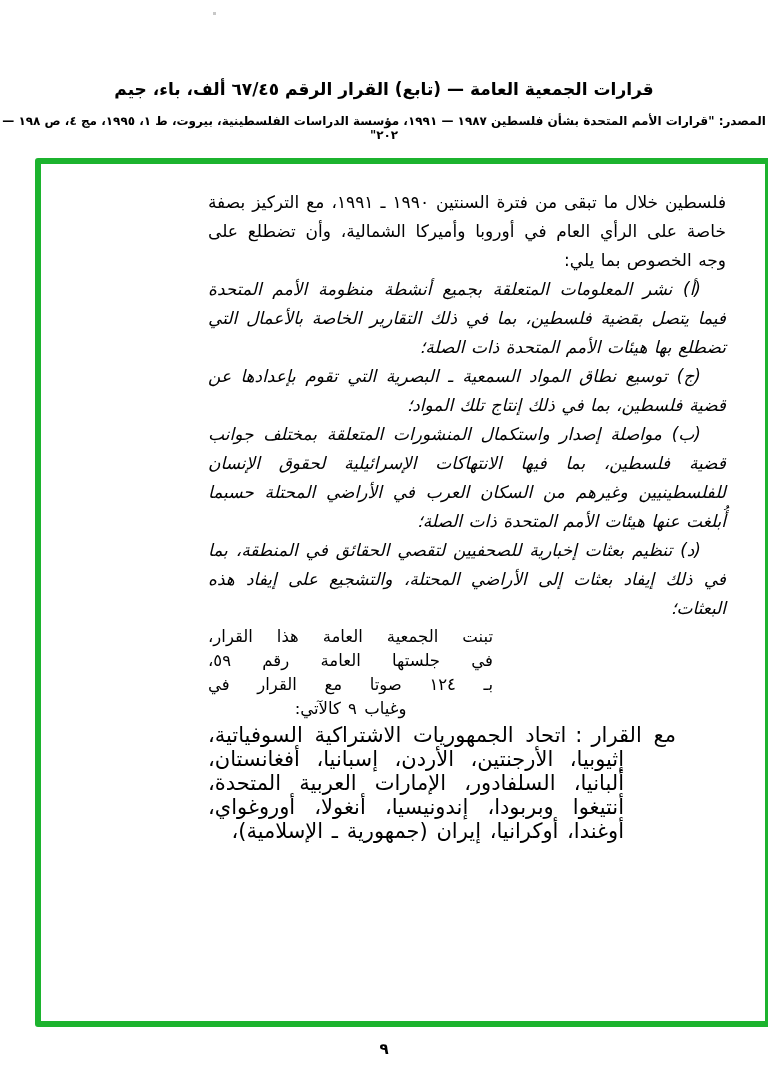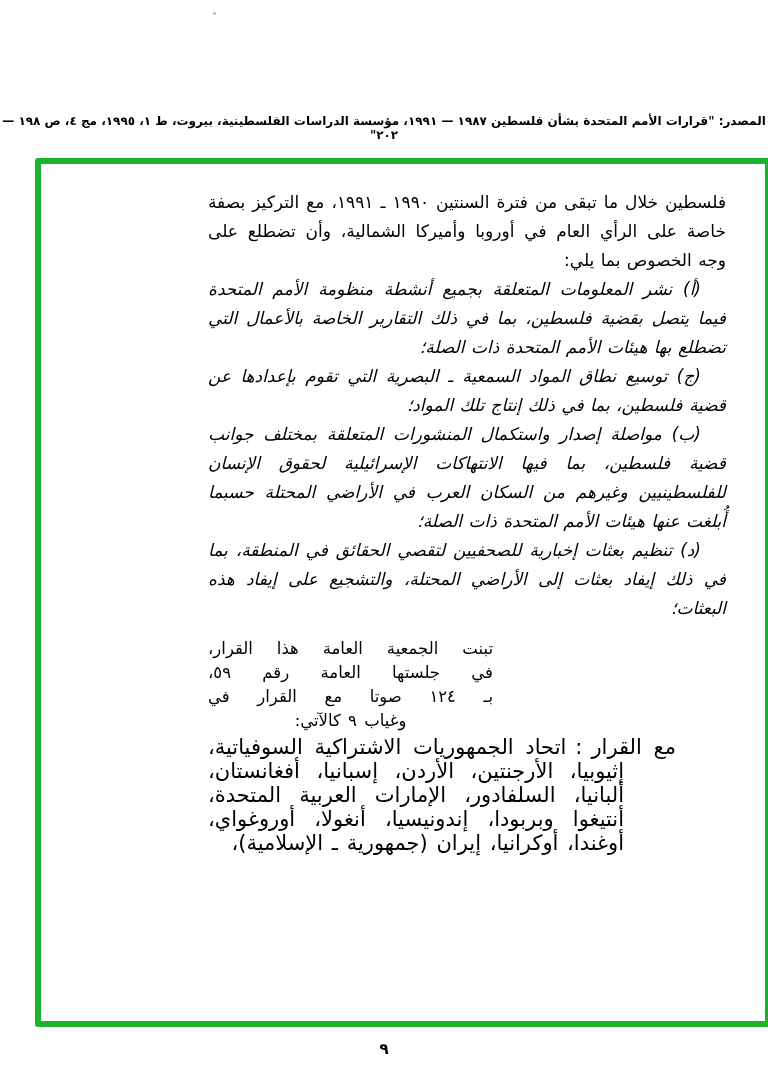--- a/index.html
+++ b/index.html
@@ -35,21 +35,21 @@
   p.body{
     margin:0;
     font-size:17px;line-height:29px;
     text-align:justify;
     word-spacing:1px;
   }
   p.item{text-indent:25px;font-style:italic;}
 
   .vote-block{
     width:285px;
-    margin:14px 233px 0 0;
+    margin:2px 233px 0 0;
   }
   .vote-line{
     font-size:16.5px;line-height:24px;
     text-align:justify;text-align-last:justify;
     word-spacing:2px;
   }
   .vote-line.last{text-align:center;text-align-last:center;}
 
   .roll-call{
     margin:2px 50px 0 0;
@@ -65,20 +65,21 @@
     text-align:center;font-size:15px;font-weight:bold;
   }
 </style>
 </head>
 <body>
 
 <div class="page">
 
   <div class="artifact-dot"></div>
 
+  <div class="header-title">قرارات الجمعية العامة — (تابع) القرار الرقم ٦٧/٤٥ ألف، باء، جيم</div>
 
   <div class="header-source">المصدر: "قرارات الأمم المتحدة بشأن فلسطين ١٩٨٧ — ١٩٩١، مؤسسة الدراسات الفلسطينية، بيروت، ط ١، ١٩٩٥، مج ٤، ص ١٩٨ — ٢٠٢"</div>
 
   <div class="annotation-box" style="border-color: rgb(28, 179, 46);">
     <div class="text-col">
 
       <p class="body">فلسطين خلال ما تبقى من فترة السنتين ١٩٩٠ ـ ١٩٩١، مع التركيز بصفة خاصة على الرأي العام في أوروبا وأميركا الشمالية، وأن تضطلع على وجه الخصوص بما يلي:</p>
 
       <p class="body item">(أ) نشر المعلومات المتعلقة بجميع أنشطة منظومة الأمم المتحدة فيما يتصل بقضية فلسطين، بما في ذلك التقارير الخاصة بالأعمال التي تضطلع بها هيئات الأمم المتحدة ذات الصلة؛</p>
 

